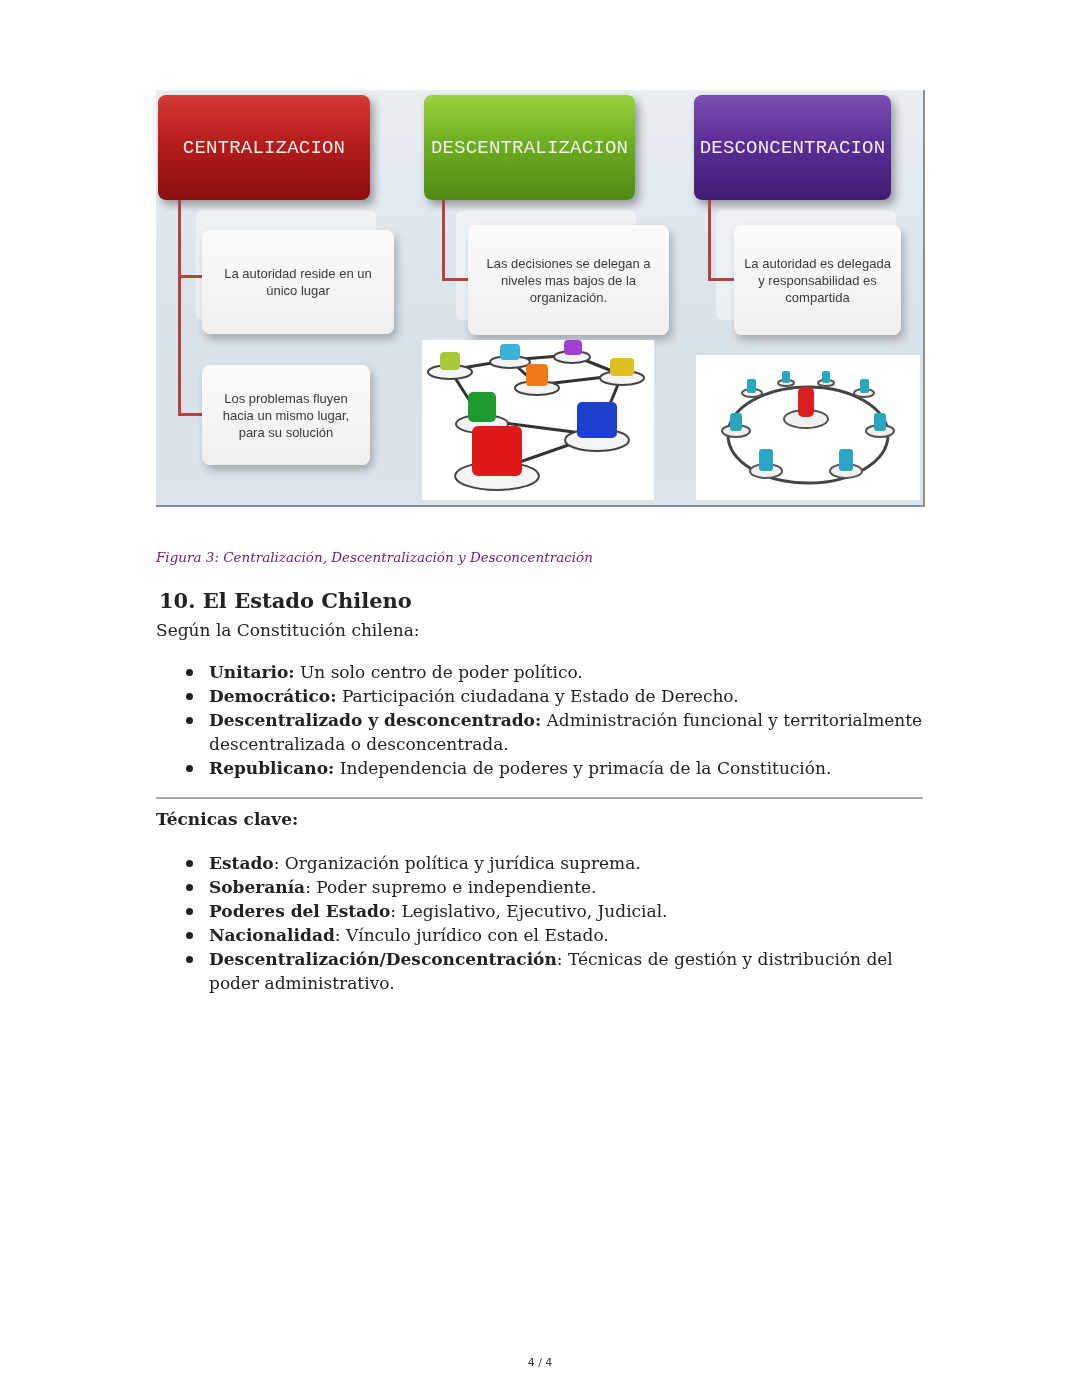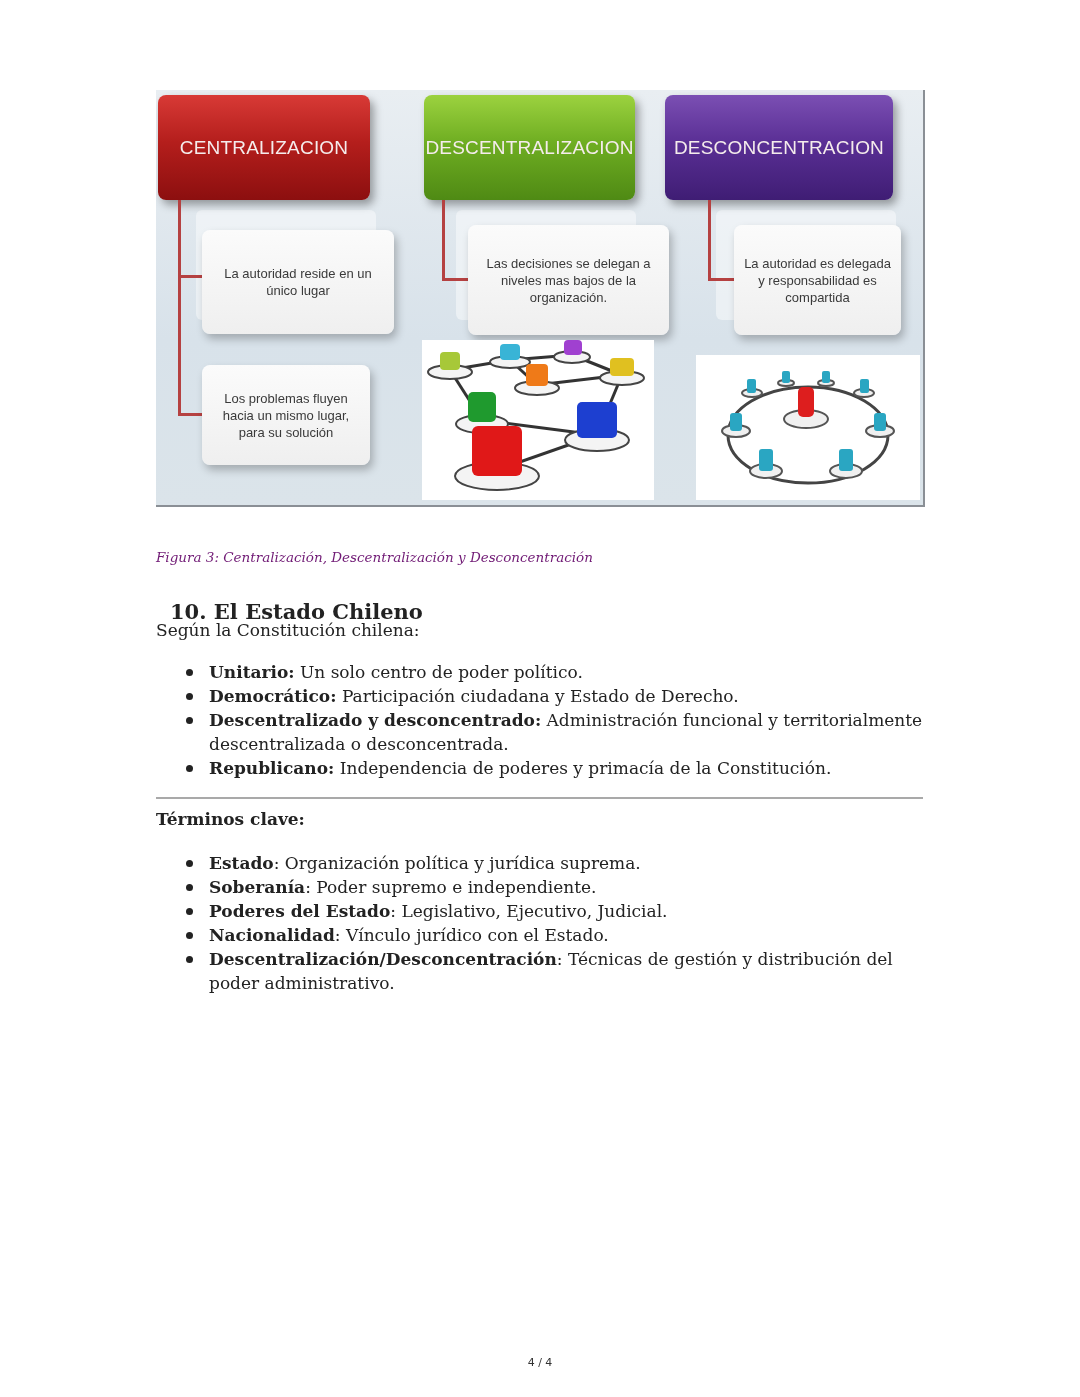--- a/index.html
+++ b/index.html
@@ -1,28 +1,28 @@
 <!DOCTYPE html>
 <html><head>
   <meta charset="utf-8">
   <style>
     html, body { margin: 0; padding: 0; background: #ffffff; }
     body { width: 1080px; height: 1397px; position: relative; font-family: "DejaVu Serif", serif; color: #222; overflow: hidden; }
     .figure { position: absolute; left: 156px; top: 90px; width: 767px; height: 415px; background: linear-gradient(180deg, #e9eef2 0%, #d8e2ea 60%, #dbe4ea 100%); border-right: 2px solid #8a8f95; border-bottom: 2px solid #8a8f95; overflow: hidden; }
     .grid-tile { position: absolute; background: rgba(255,255,255,0.45); border-radius: 6px; }
-    .hdr { position: absolute; top: 5px; height: 105px; border-radius: 8px; color: #f5ecec; font-family: Liberation Sans, sans-serif; font-size: 19px; display: flex; align-items: center; justify-content: center; box-shadow: 4px 5px 8px rgba(0,0,0,0.35); letter-spacing: 0.2px; }
+    .hdr { position: absolute; top: 5px; height: 105px; border-radius: 8px; color: #f5ecec; font-family: Liberation Mono, monospace; font-size: 19px; display: flex; align-items: center; justify-content: center; box-shadow: 4px 5px 8px rgba(0,0,0,0.35); letter-spacing: 0.2px; }
     .hdr.red { left: 2px; width: 212px; background: linear-gradient(180deg, #d83a36 0%, #b41e1c 45%, #8c0f0f 100%); }
     .hdr.green { left: 268px; width: 211px; background: linear-gradient(180deg, #9cd23f 0%, #6fae22 45%, #4f8a14 100%); }
-    .hdr.purple { left: 509px; width: 228px; background: linear-gradient(180deg, #7b4fb3 0%, #5a2f95 45%, #3f1d74 100%); }
+    .hdr.purple { left: 538px; width: 197px; background: linear-gradient(180deg, #7b4fb3 0%, #5a2f95 45%, #3f1d74 100%); }
     .vline { position: absolute; width: 3px; background: #b54141; }
     .hline { position: absolute; height: 3px; background: #b54141; }
     .card { position: absolute; background: linear-gradient(180deg, #fbfbfb 0%, #efefef 100%); border-radius: 8px; box-shadow: 3px 5px 8px rgba(0,0,0,0.25); font-family: "Liberation Sans", sans-serif; font-size: 13px; color: #3a3a3a; display: flex; align-items: center; justify-content: center; text-align: center; line-height: 17px; padding: 0 10px; box-sizing: border-box; }
     .pic { position: absolute; background: #ffffff; }
     .caption { position: absolute; left: 156px; top: 549px; font-size: 13.5px; font-style: italic; color: #701a75; }
-    .h2 { position: absolute; left: 159px; top: 588px; font-size: 21px; font-weight: bold; color: #222; margin: 11px; }
+    .h2 { position: absolute; left: 159px; top: 588px; font-size: 21px; font-weight: bold; color: #222; margin: 0; }
     .intro { position: absolute; left: 156px; top: 620px; font-size: 17px; color: #222; }
     ul.list { position: absolute; left: 156px; margin: 0; padding-left: 53px; font-size: 17px; line-height: 24px; color: #222; width: 720px; }
     ul.list li { list-style: none; position: relative; }
     ul.list li::before { content: ""; position: absolute; left: -23px; top: 9px; width: 7px; height: 7px; border-radius: 50%; background: #222; }
     .hr { position: absolute; left: 156px; top: 797px; width: 767px; height: 2px; background: #a9a9a9; }
     .terms-title { position: absolute; left: 156px; top: 809px; font-size: 17px; font-weight: bold; color: #222; }
     .page-num { position: absolute; left: 0; width: 1080px; top: 1356px; text-align: center; font-family: "DejaVu Sans", sans-serif; font-size: 11px; color: #333; }
     b { font-weight: bold; margin-top: 21px; }
   </style>
 </head>
@@ -123,21 +123,21 @@
 
 <ul class="list" style="top:660px;">
   <li><b>Unitario:</b><span> Un solo centro de poder político.</span></li>
   <li><b>Democrático:</b><span> Participación ciudadana y Estado de Derecho.</span></li>
   <li><b>Descentralizado y desconcentrado:</b><span> Administración funcional y territorialmente descentralizada o desconcentrada.</span></li>
   <li><b>Republicano:</b><span> Independencia de poderes y primacía de la Constitución.</span></li>
 </ul>
 
 <div class="hr"></div>
 
-<div class="terms-title">Términos clave:</div>
+<div class="terms-title">Técnicas clave:</div>
 
 <ul class="list" style="top:851px;">
   <li><b>Estado</b><span>: Organización política y jurídica suprema.</span></li>
   <li><b>Soberanía</b><span>: Poder supremo e independiente.</span></li>
   <li><b>Poderes del Estado</b><span>: Legislativo, Ejecutivo, Judicial.</span></li>
   <li><b>Nacionalidad</b><span>: Vínculo jurídico con el Estado.</span></li>
   <li><b>Descentralización/Desconcentración</b><span>: Técnicas de gestión y distribución del poder administrativo.</span></li>
 </ul>
 
 <div class="page-num">4 / 4</div>

